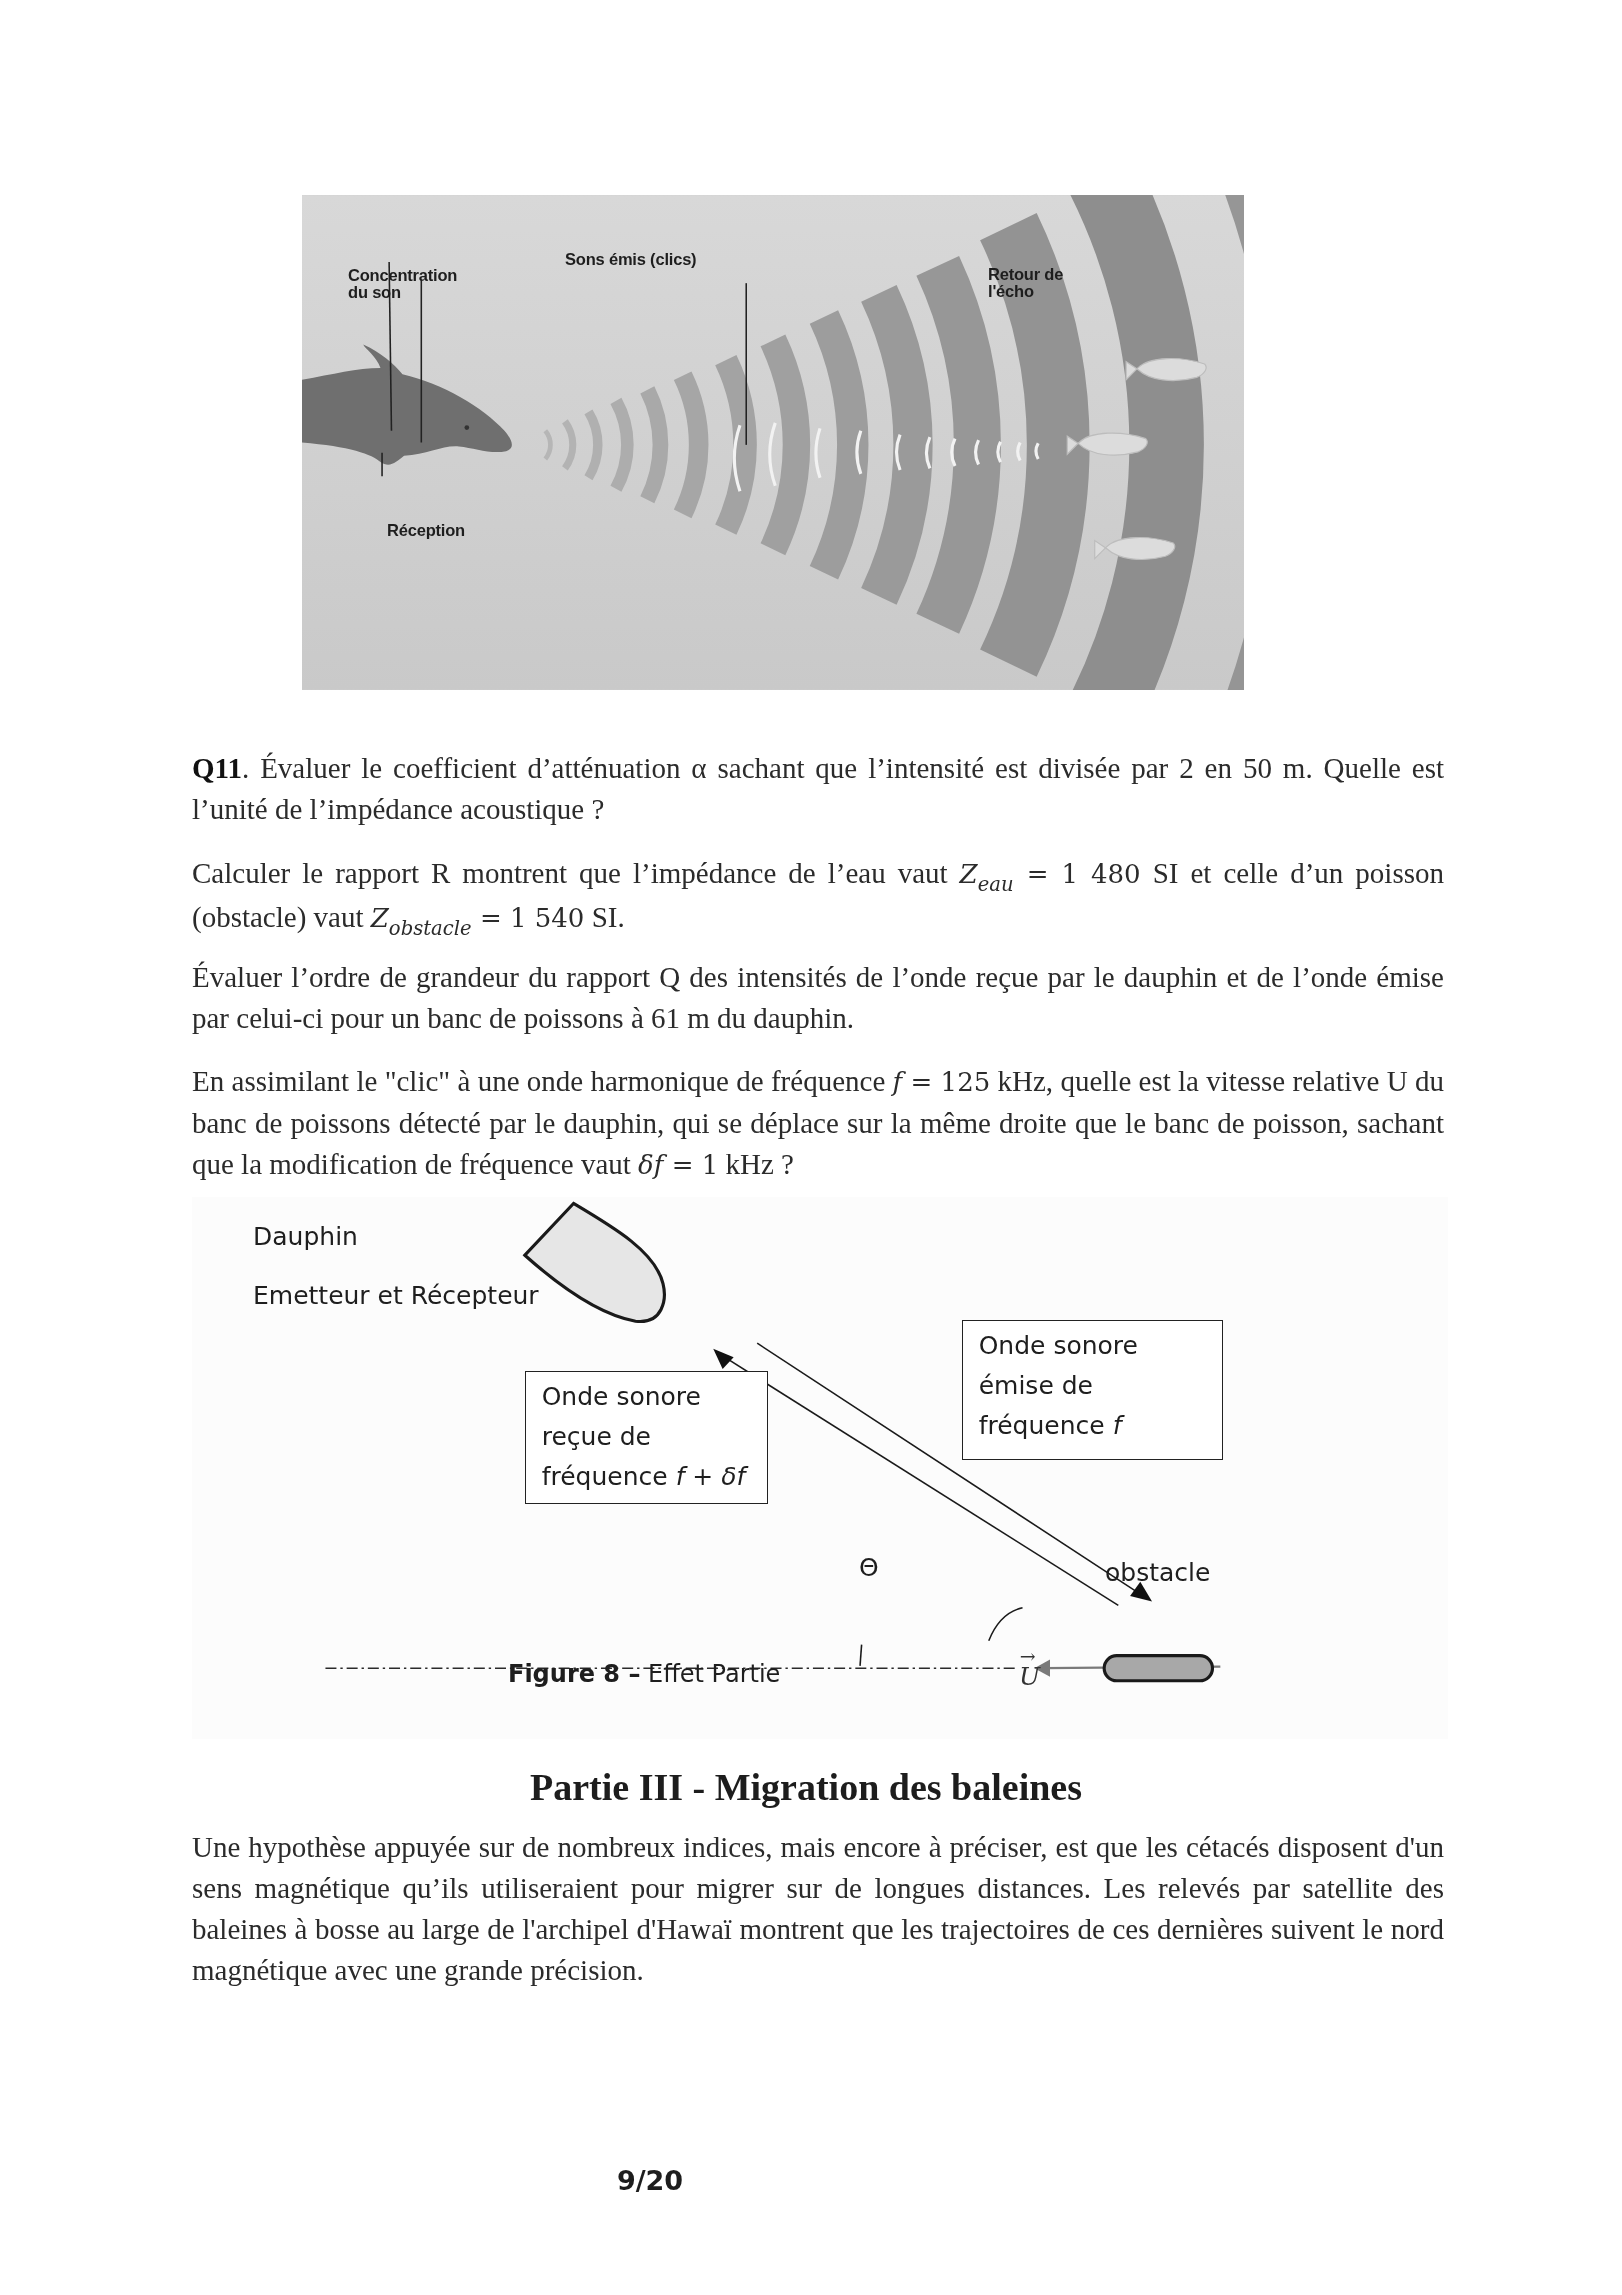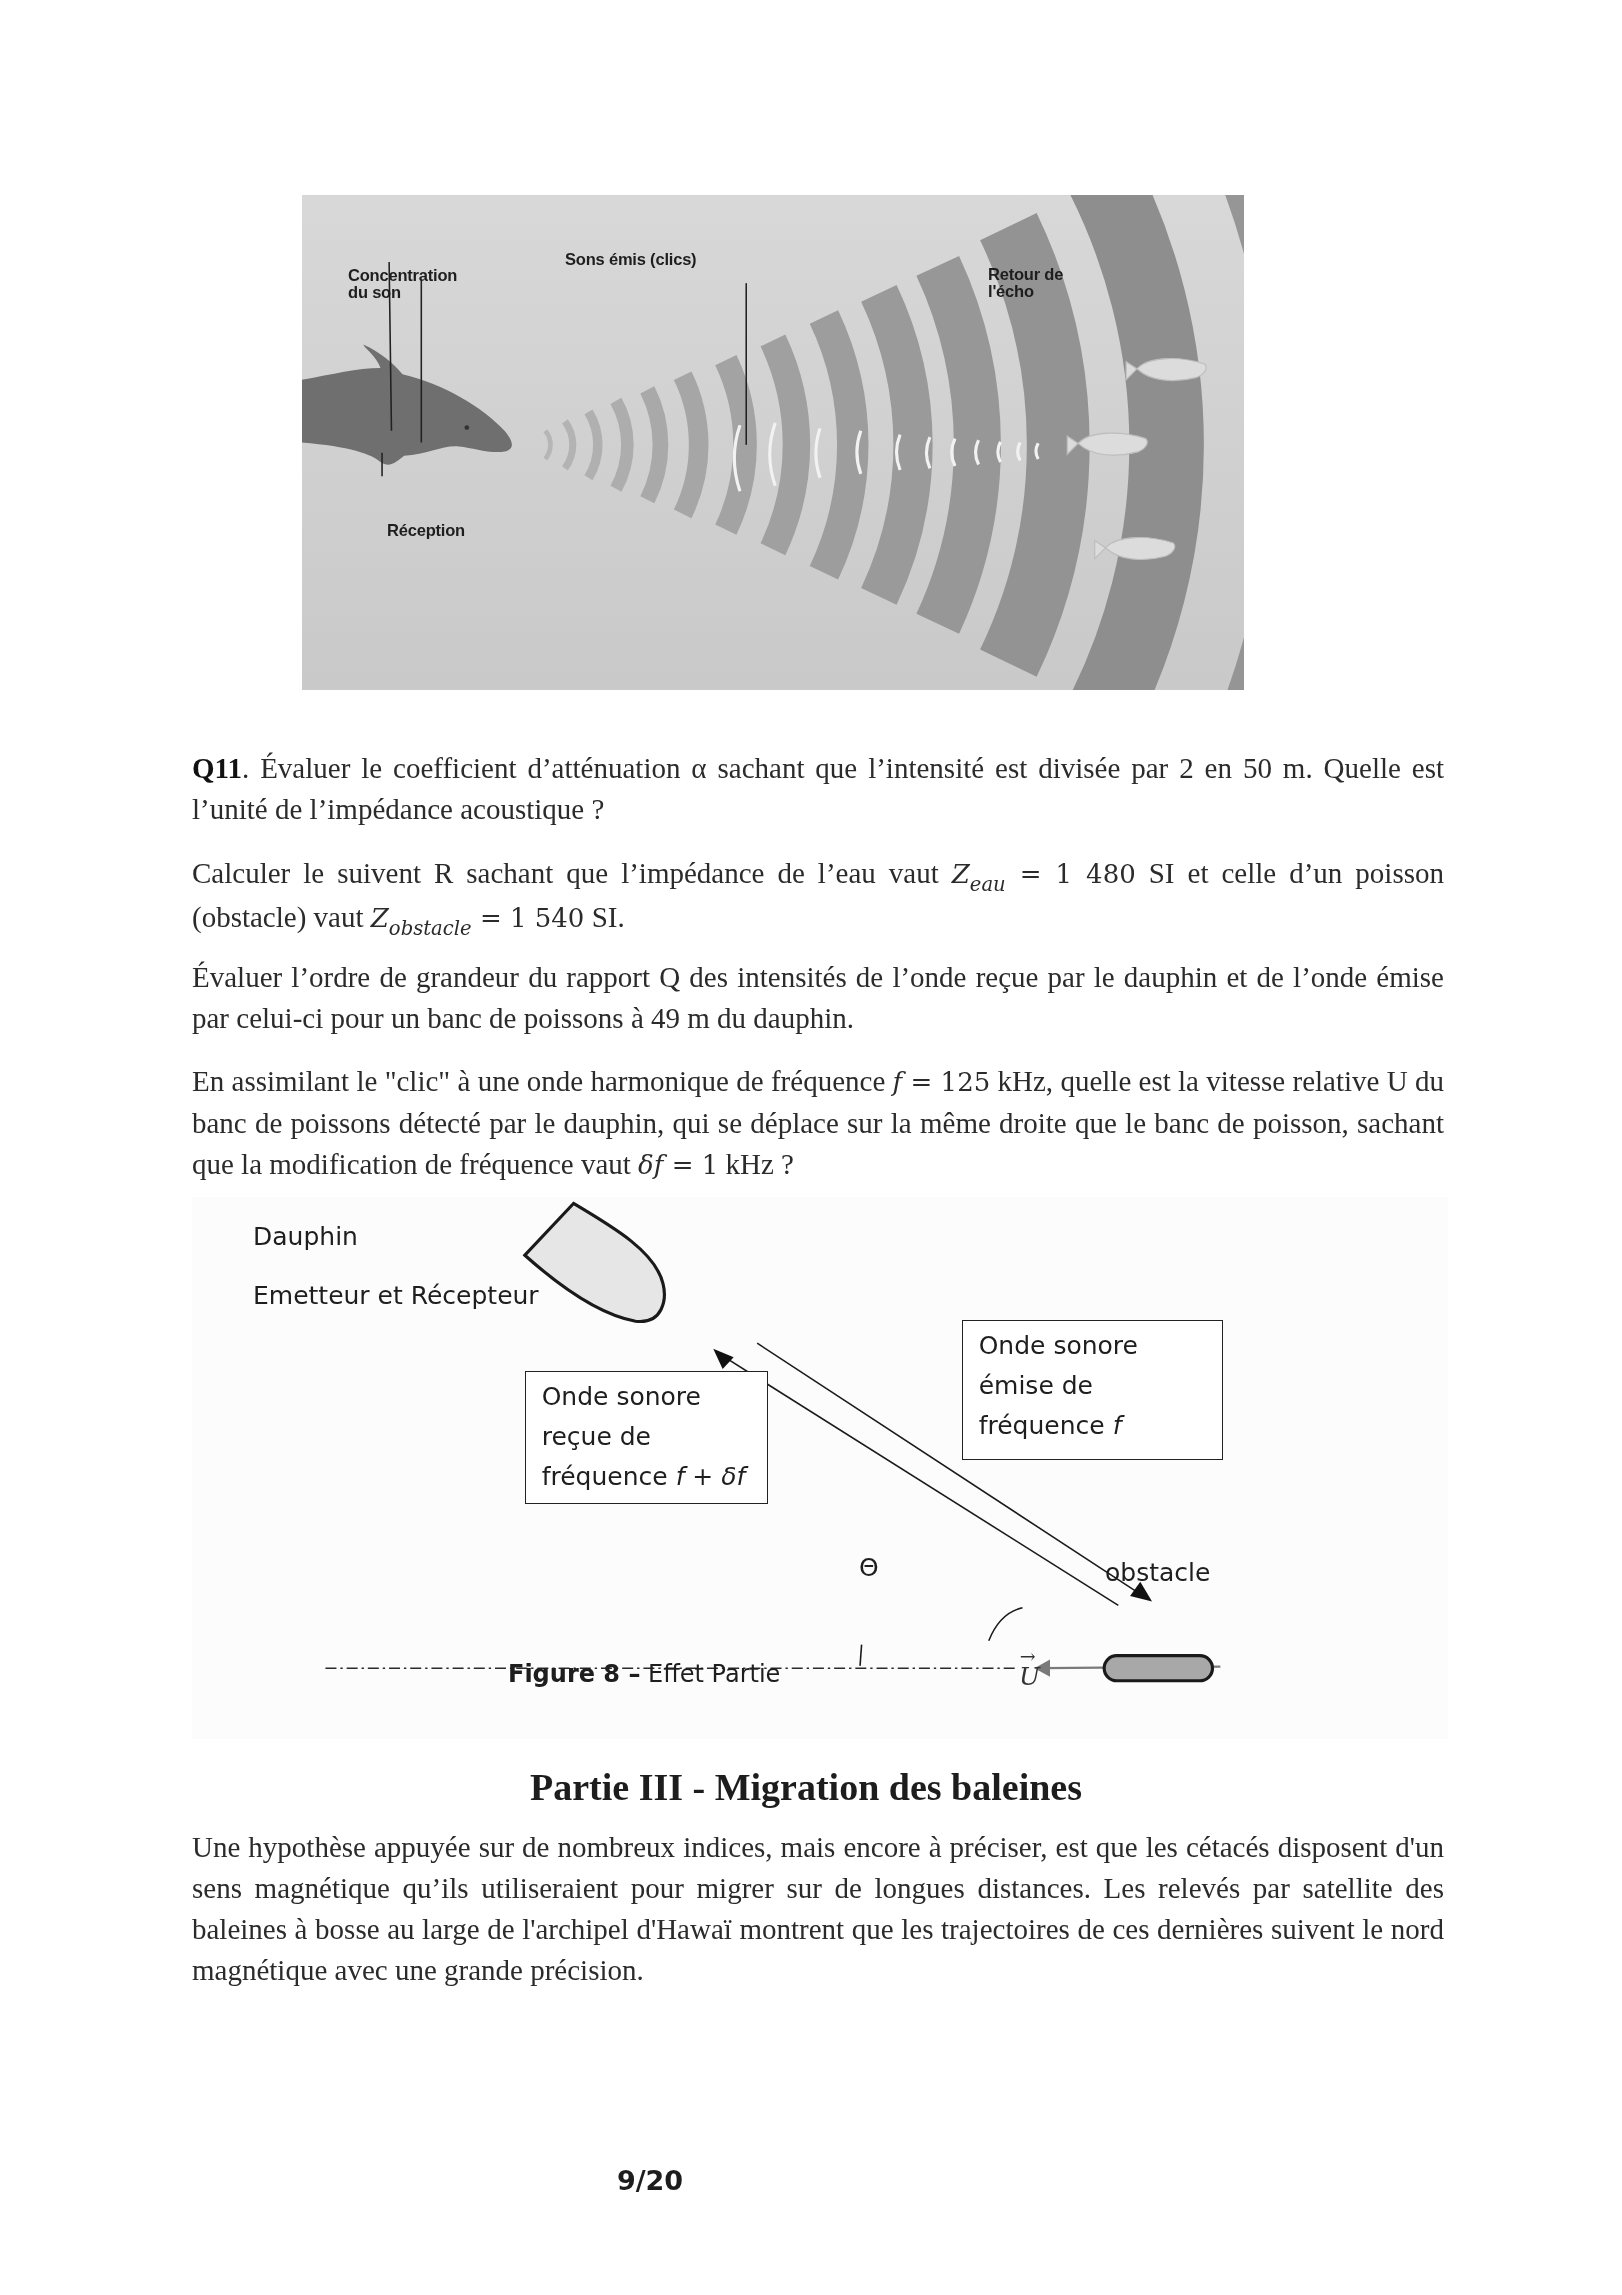--- a/index.html
+++ b/index.html
@@ -101,24 +101,24 @@
   <div class="photo-label" style="left:686px;top:71px;white-space:pre;">Retour de
 l'écho</div>
   <div class="photo-label" style="left:85px;top:327px;">Réception</div>
 </div>
 
 <div class="para" style="top:748px;">
   <b>Q11</b><span>. Évaluer le coefficient d’atténuation α sachant que l’intensité est divisée par 2 en 50 m. Quelle est l’unité de l’impédance acoustique ?</span>
 </div>
 
 <div class="para" style="top:853px;">
-  <span>Calculer le suivent R sachant que l’impédance de l’eau vaut </span><span class="math"><span>Z</span><span class="sub">eau</span><span class="up"> = 1 480</span></span><span> SI et celle d’un poisson (obstacle) vaut </span><span class="math"><span>Z</span><span class="sub">obstacle</span><span class="up"> = 1 540</span></span><span> SI.</span>
+  <span>Calculer le rapport R montrent que l’impédance de l’eau vaut </span><span class="math"><span>Z</span><span class="sub">eau</span><span class="up"> = 1 480</span></span><span> SI et celle d’un poisson (obstacle) vaut </span><span class="math"><span>Z</span><span class="sub">obstacle</span><span class="up"> = 1 540</span></span><span> SI.</span>
 </div>
 
-<div class="para" style="top:957px;">Évaluer l’ordre de grandeur du rapport Q des intensités de l’onde reçue par le dauphin et de l’onde émise par celui-ci pour un banc de poissons à 49 m du dauphin.</div>
+<div class="para" style="top:957px;">Évaluer l’ordre de grandeur du rapport Q des intensités de l’onde reçue par le dauphin et de l’onde émise par celui-ci pour un banc de poissons à 61 m du dauphin.</div>
 
 <div class="para" style="top:1061px;">
   <span>En assimilant le "clic" à une onde harmonique de fréquence </span><span class="math"><span>f</span><span class="up"> = 125</span></span><span> kHz, quelle est la vitesse relative U du banc de poissons détecté par le dauphin, qui se déplace sur la même droite que le banc de poisson, sachant que la modification de fréquence vaut </span><span class="math"><span>δf</span><span class="up"> = 1</span></span><span> kHz ?</span>
 </div>
 
 <div class="diagram">
   <svg width="1256" height="542" viewBox="0 0 1600 690">
     <defs>
       <marker id="ah" markerWidth="10" markerHeight="10" refX="8" refY="5" orient="auto" markerUnits="userSpaceOnUse">
         <path d="M0,0 L10,5 L0,10 Z" fill="#111"></path>

